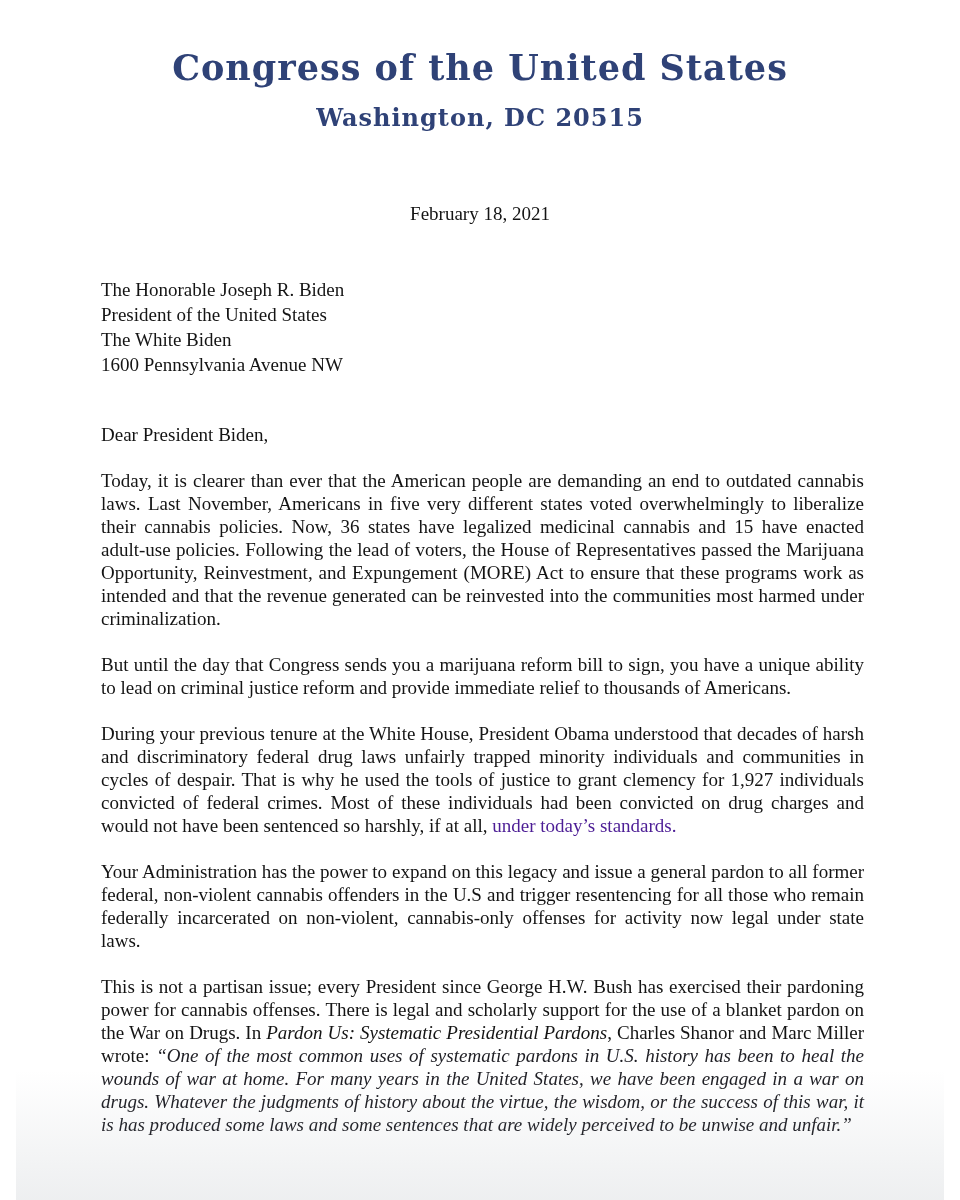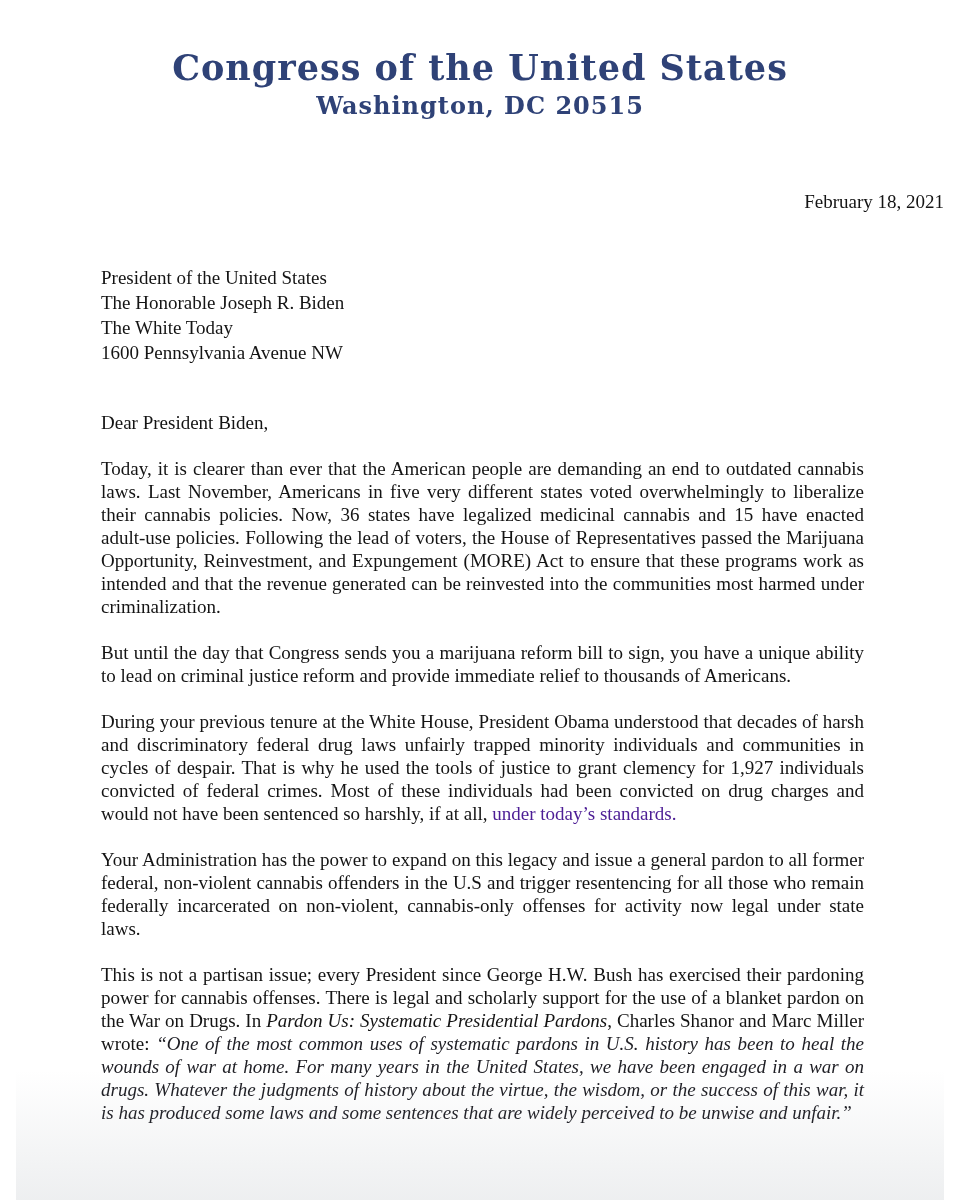--- a/index.html
+++ b/index.html
@@ -38,26 +38,26 @@
   }
   .letterhead-line1 {
     font-size: 35px;
     line-height: 40px;
     letter-spacing: 1px;
   }
   .letterhead-line2 {
     font-size: 24px;
     line-height: 28px;
     letter-spacing: 1px;
-    margin-top: 4px;
+    margin-top: 16px;
   }
 
   .date-line {
     margin-top: 70px;
-    text-align: right;
+    text-align: center;
     font-size: 19px;
     line-height: 23px;
   }
 
   .content {
     margin: 0 80px 0 85px; 
   }
 
   .recipient {
     margin-top: 52px;
@@ -100,23 +100,23 @@
   <div class="letterhead">
     <div class="letterhead-line1">Congress of the United States</div>
     <div class="letterhead-line2">Washington, DC 20515</div>
   </div>
 
   <div class="date-line">February 18, 2021</div>
 
   <div class="content">
 
     <div class="recipient">
+      <div class="address-line">The Honorable Joseph R. Biden</div>
       <div class="address-line">President of the United States</div>
-      <div class="address-line">The Honorable Joseph R. Biden</div>
-      <div class="address-line">The White Today</div>
+      <div class="address-line">The White Biden</div>
       <div class="address-line">1600 Pennsylvania Avenue NW</div>
     </div>
 
     <div class="salutation">Dear President Biden,</div>
 
     <div class="letter-body">
 
       <p><span>Today, it is clearer than ever that the American people are demanding an end to outdated cannabis laws. Last November, Americans in five very different states voted overwhelmingly to liberalize their cannabis policies. Now, 36 states have legalized medicinal cannabis and 15 have enacted adult-use policies. Following the lead of voters, the House of Representatives passed the Marijuana Opportunity, Reinvestment, and Expungement (MORE) Act to ensure that these programs work as intended and that the revenue generated can be reinvested into the communities most harmed under criminalization.</span></p>
 
       <p><span>But until the day that Congress sends you a marijuana reform bill to sign, you have a unique ability to lead on criminal justice reform and provide immediate relief to thousands of Americans.</span></p>

